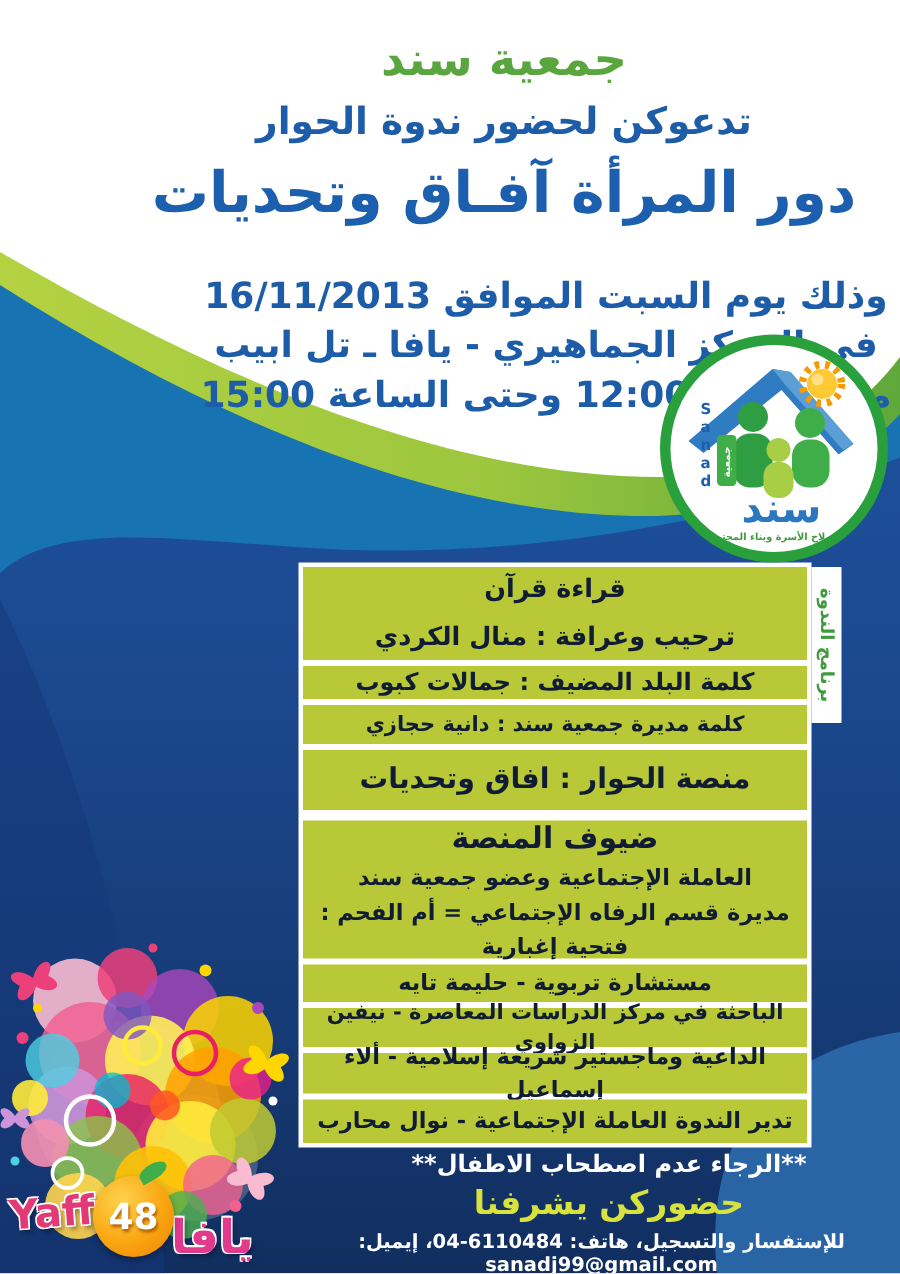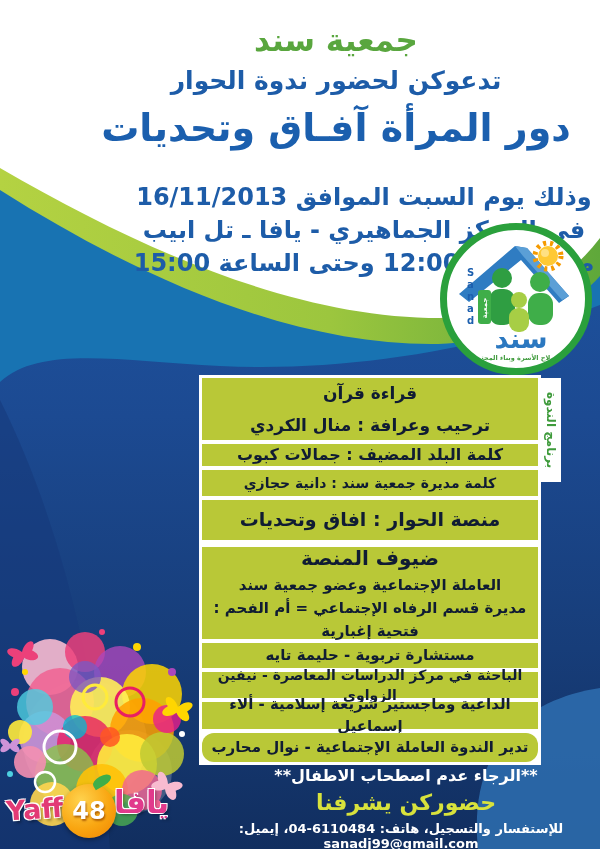--- a/index.html
+++ b/index.html
@@ -22,21 +22,21 @@
        display:flex;flex-direction:column;justify-content:center;line-height:1.45;}
   .r1{height:62px;font-size:17px;font-weight:bold;line-height:1.9;}
   .r2{height:22px;font-size:16px;font-weight:bold;}
   .r3{height:26px;font-size:14px;font-weight:bold;}
   .r4{height:40px;font-size:19px;font-weight:bold;margin-bottom:3px;}
   .r5{height:92px;font-size:15px;font-weight:bold;line-height:1.55;}
   .r5 .ghead{font-size:20px;}
   .r6{height:25px;font-size:15px;font-weight:bold;}
   .r7{height:26px;font-size:14px;font-weight:bold;}
   .r8{height:27px;font-size:15px;font-weight:bold;}
-  .r9{height:29px;font-size:15px;font-weight:bold;border-radius:12px;}
+  .r9{height:29px;font-size:15px;font-weight:bold;}
   
   #tab{left:541px;top:378px;width:20px;height:104px;background:#ffffff;z-index:4;
        display:flex;align-items:center;justify-content:center;}
   #tab span{writing-mode:vertical-rl;font-size:12px;font-weight:bold;color:#3f9b3c;white-space:nowrap;}
   
   #logo{left:440px;top:223px;width:152px;height:152px;background:#ffffff;border:7px solid #2aa03c;
         border-radius:50%;box-sizing:border-box;z-index:5;overflow:hidden;}
   
   .note{top:766px;left:160px;width:420px;font-size:16px;font-weight:bold;color:#ffffff;z-index:6;}
   .welcome{top:790px;left:160px;width:420px;font-size:22px;font-weight:bold;color:#d8e23c;z-index:6;}
@@ -44,21 +44,21 @@
   .contact .ltr{direction:ltr;unicode-bidi:isolate;}
   
   .yaffa-latin{left:6px;top:793px;font-size:27px;font-weight:bold;color:#e23a75;z-index:7;transform:rotate(-4deg);
      text-shadow:-1px -1px 0 #fff,1px -1px 0 #fff,-1px 1px 0 #fff,1px 1px 0 #fff,2px 3px 3px rgba(0,0,0,.35);}
   .orange48{left:62px;top:784px;width:54px;height:54px;border-radius:50%;z-index:8;
      background:radial-gradient(circle at 35% 30%,#ffd24d,#f9a611 55%,#ef8200);
      display:flex;align-items:center;justify-content:center;box-shadow:0 2px 4px rgba(0,0,0,.35);}
   .orange48 span{color:#ffffff;font-size:24px;font-weight:bold;text-shadow:1px 2px 2px rgba(160,80,0,.8);}
   .leaf{left:92px;top:776px;width:20px;height:10px;background:#3fae49;border-radius:50% 50% 50% 0;
         transform:rotate(-30deg);z-index:9;}
-  .yaffa-ar{left:114px;top:784px;font-size:31px;font-weight:bold;color:#e13a8c;z-index:7;direction:rtl;
+  .yaffa-ar{left:114px;top:807px;font-size:31px;font-weight:bold;color:#e13a8c;z-index:7;direction:rtl;
      text-shadow:-1px -1px 0 #fff,1px -1px 0 #fff,-1px 1px 0 #fff,2px 2px 3px rgba(0,0,0,.3);}
   svg{display:block;}
 </style>
 </head>
 <body>
 
 <div id="poster">
 
   <svg class="abs" style="left:0;top:0;z-index:0;" width="600" height="849" viewBox="0 0 600 849">
     <defs>

